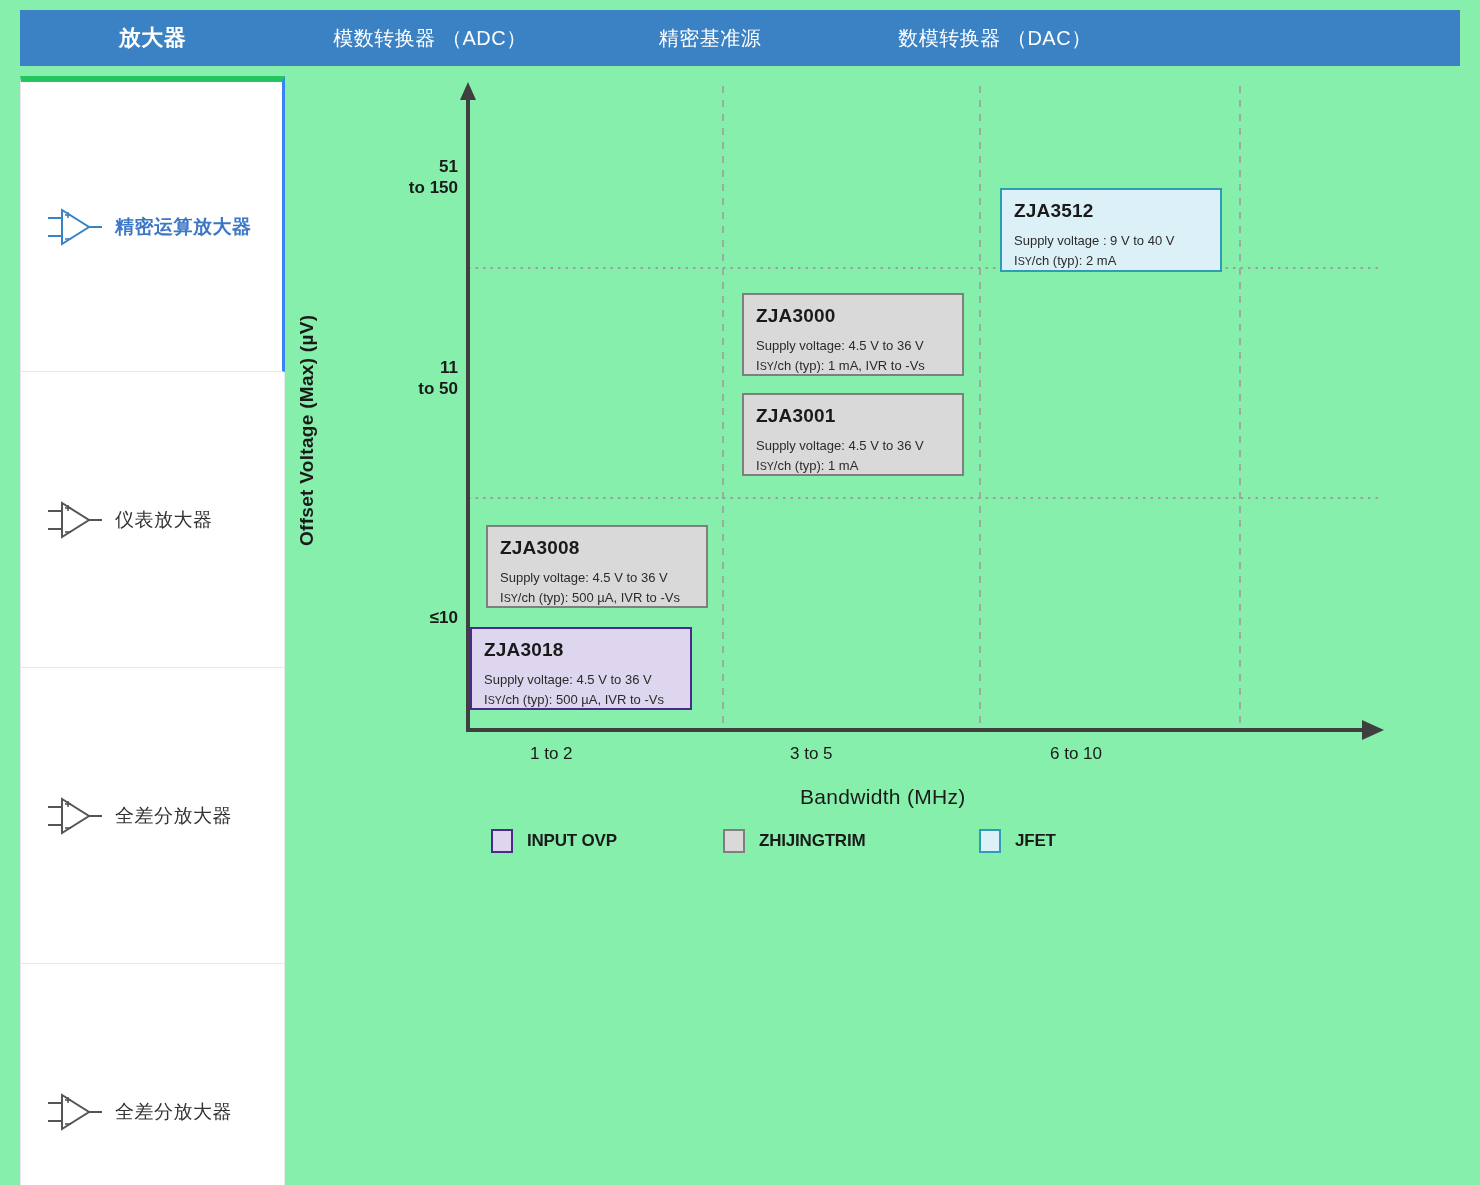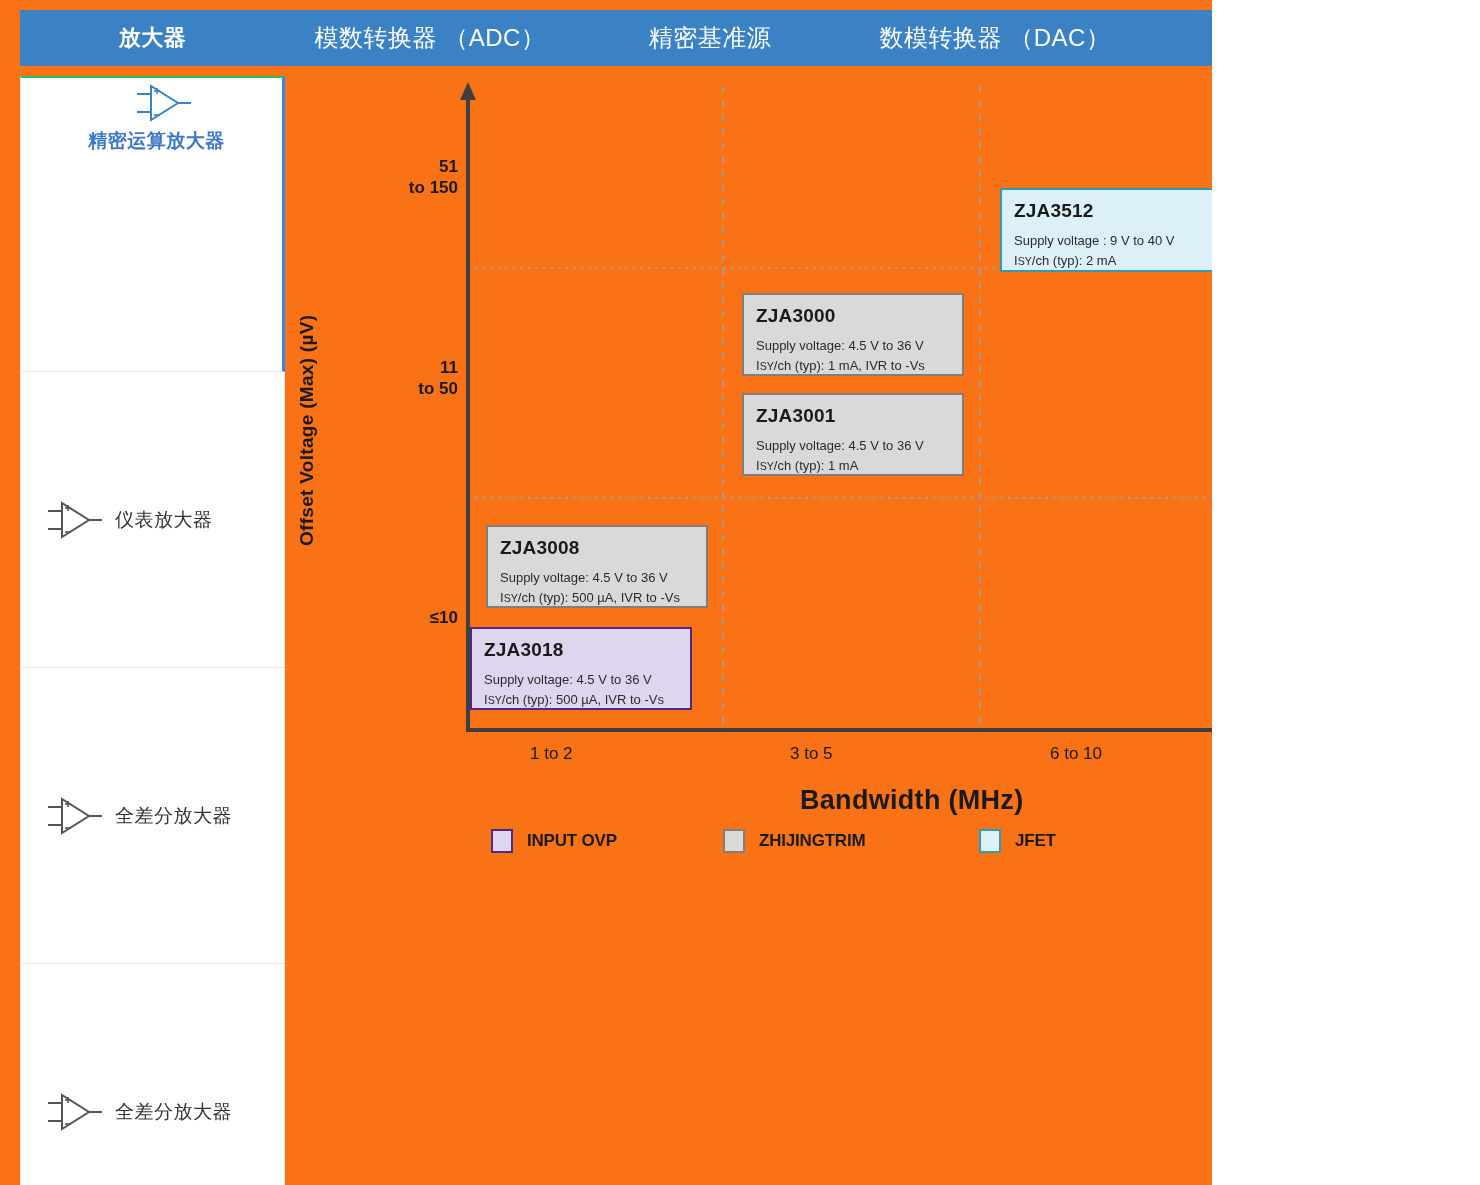--- a/index.html
+++ b/index.html
@@ -3,40 +3,40 @@
 <meta charset="utf-8">
 <style>
   html, body {
     margin: 0;
     padding: 0;
     background: #ffffff;
     font-family: "Liberation Sans", sans-serif;
   }
   #root {
     position: relative;
-    width: 1212px;
+    width: 1480px;
     height: 1185px;
     overflow: hidden;
-    background: #f97316;
+    background: #86efac;
   }
 
   
   #topnav {
     position: absolute;
     left: 20px;
     top: 10px;
     width: 1440px;
     height: 56px;
     background: #3b82c4;
     display: flex;
     align-items: center;
   }
   .nav-item {
     color: #ffffff;
-    font-size: 24px;
+    font-size: 20px;
     text-align: center;
     white-space: nowrap;
     letter-spacing: 0.5px;
   }
   .nav-item.active { font-weight: bold; font-size: 22px; }
   #nav-0 { width: 265px; }
   #nav-1 { width: 290px; }
   #nav-2 { width: 270px; }
   #nav-3 { width: 300px; }
   #nav-4 { width: 315px; }
@@ -53,21 +53,21 @@
     position: relative;
     box-sizing: border-box;
     height: 296px;
     border-bottom: 1px solid #e7e7e7;
     border-left: 1px solid #e7e7e7;
     border-right: 1px solid #e7e7e7;
     display: flex;
     align-items: center;
     background: #ffffff;
   }
-  .side-item:first-child { border-top: 2px solid #22c55e; flex-direction: column; }
+  .side-item:first-child { border-top: 6px solid #22c55e; }
   .side-item.active {
     border-right: 3px solid #3b82f6;
   }
   .side-icon {
     width: 62px;
     margin-left: 22px;
     flex: none;
     display: flex;
     align-items: center;
     justify-content: center;
@@ -117,22 +117,22 @@
   }
   .xtick {
     position: absolute;
     font-size: 17px;
     color: #1a1a1a;
     text-align: left;
     white-space: nowrap;
   }
   .xlab {
     position: absolute;
-    font-size: 27px;
-    font-weight: bold;
+    font-size: 21px;
+    font-weight: normal;
     color: #1a1a1a;
     white-space: nowrap;
     letter-spacing: 0.3px;
   }
 
   
   .card {
     position: absolute;
     box-sizing: border-box;
     padding: 10px 12px 8px 12px;

